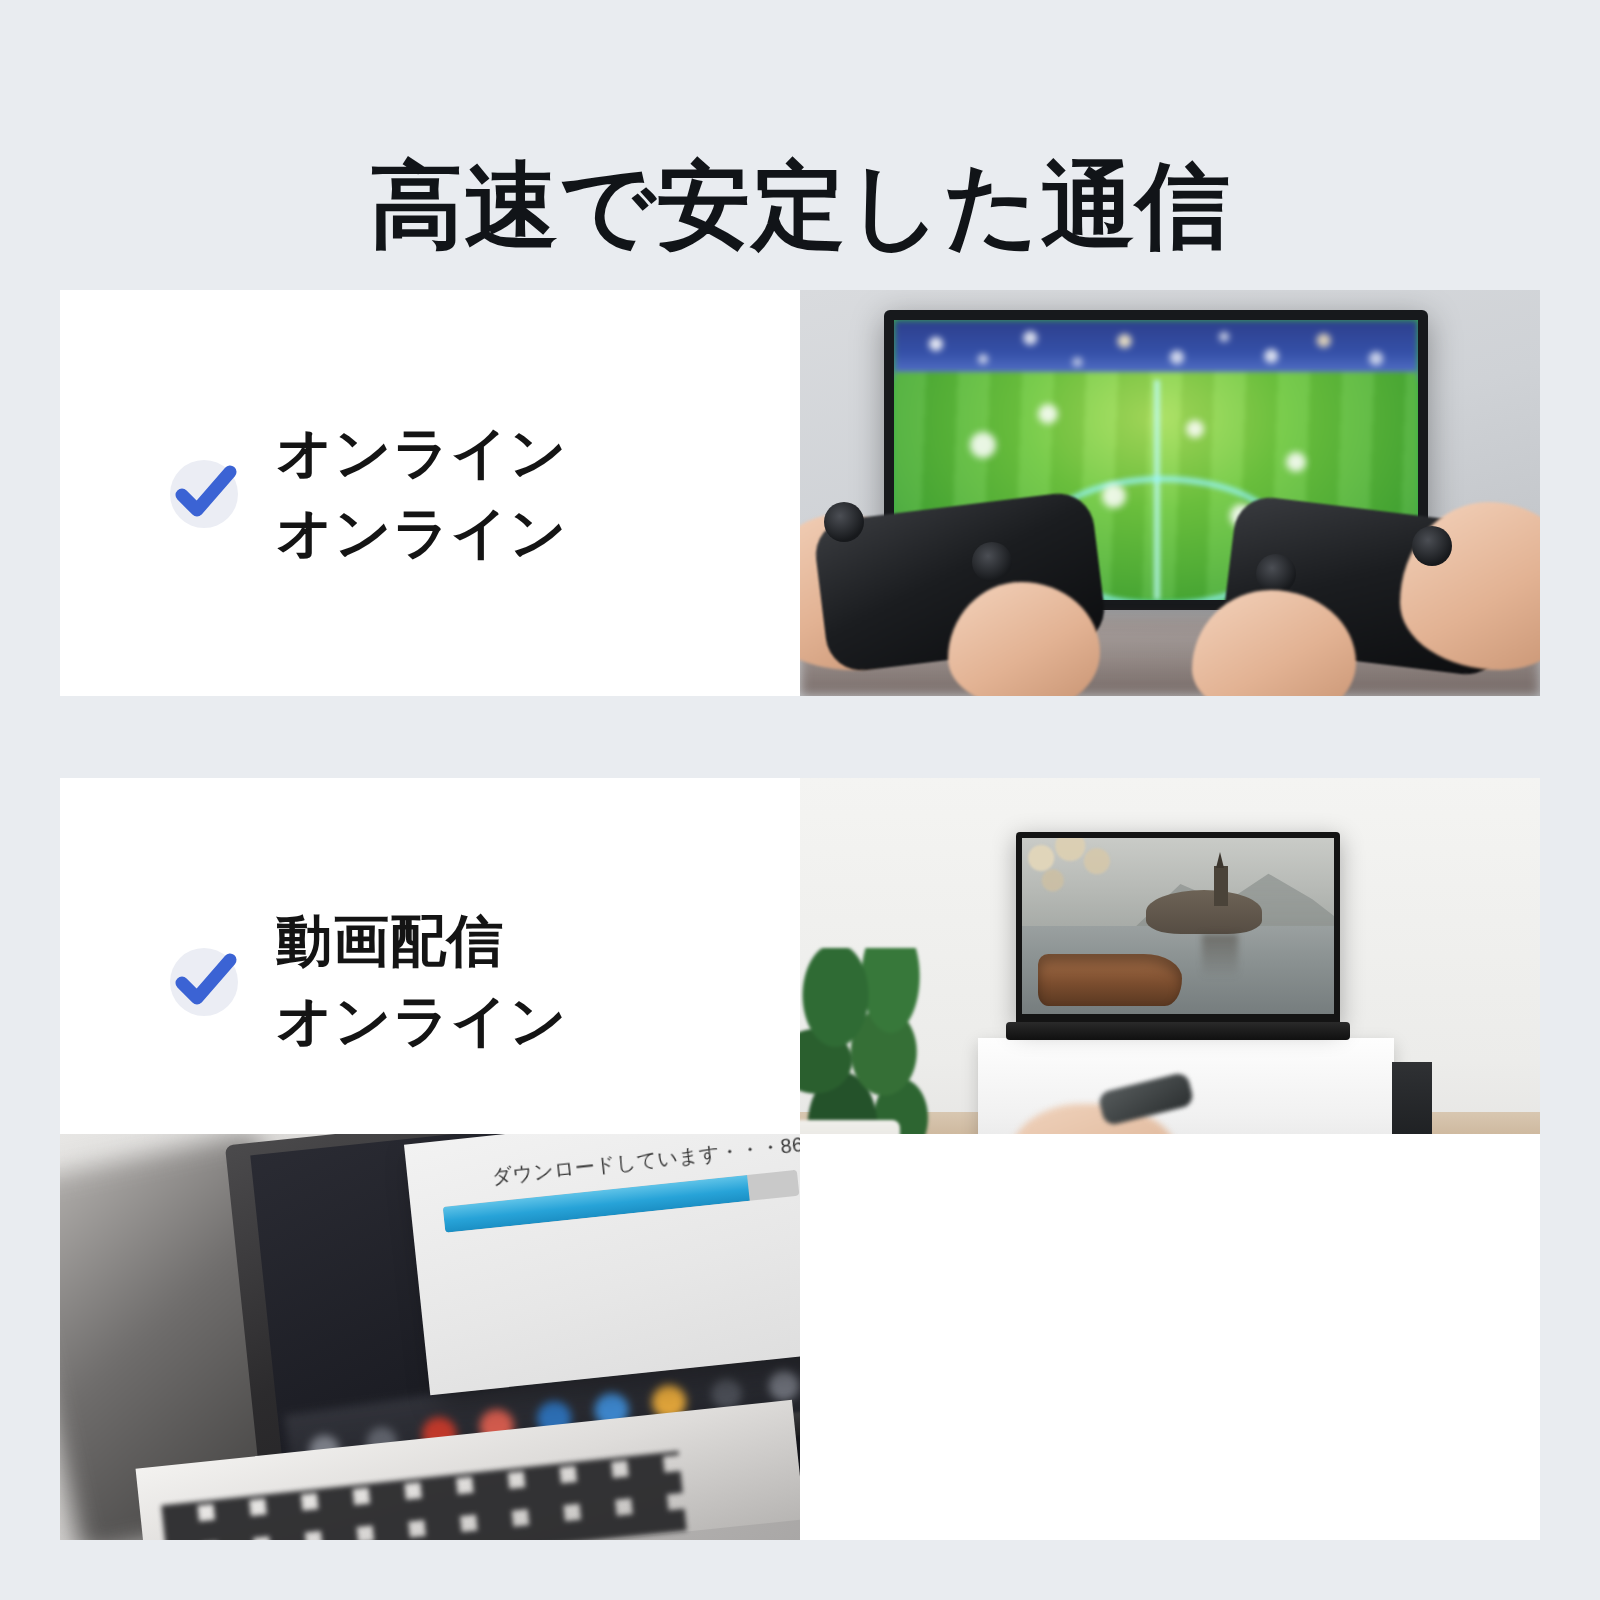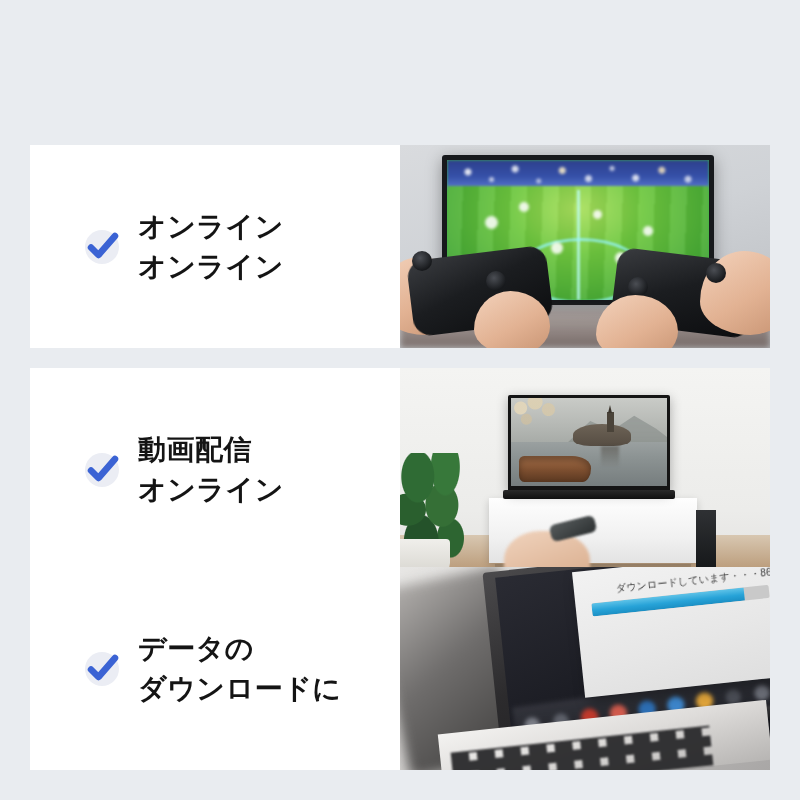--- a/index.html
+++ b/index.html
@@ -42,21 +42,21 @@
     position: absolute;
     left: 30px;
     width: 740px;
     height: 203px;
     background: #ffffff;
     display: flex;
     flex-direction: row;
     overflow: hidden;
   }
   .card-1 { top: 145px; justify-content: space-between; }
-  .card-2 { top: 368px; }
+  .card-2 { top: 389px; }
   .card-3 { top: 567px; height: 203px; }
 
   .card-text-side {
     width: 370px;
     height: 100%;
     display: flex;
     align-items: center;
     box-sizing: border-box;
     padding-left: 52px;
     background: #ffffff;
@@ -483,20 +483,21 @@
     overflow: hidden;
     clip: rect(0 0 0 0);
     white-space: nowrap;
   }
 </style>
 </head>
 <body>
 
 <div class="page">
 
+  <h1 class="page-title">高速で安定した通信</h1>
 
   <section class="card card-1">
     <div class="card-text-side">
       <div class="check-icon">
         <div class="disc"></div>
         <svg viewBox="0 0 40 40" aria-hidden="true">
           <path d="M9 20.5 L16.5 28 L33 9" fill="none" stroke="#3b63d4" stroke-width="6.5" stroke-linecap="round" stroke-linejoin="round"></path>
         </svg>
       </div>
       <div class="card-label">
@@ -575,32 +576,20 @@
             <div class="p2-pot"></div>
           </div>
         <div class="p2-armhand"></div>
         <div class="p2-remote"></div>
       </div>
       <span class="sr">白いテレビ台の上の薄型テレビと観葉植物、手前にリモコンを持つ手</span>
     </div>
   </section>
 
   <section class="card card-3">
-    <div class="card-text-side">
-      <div class="check-icon">
-        <div class="disc"></div>
-        <svg viewBox="0 0 40 40" aria-hidden="true">
-          <path d="M9 20.5 L16.5 28 L33 9" fill="none" stroke="#3b63d4" stroke-width="6.5" stroke-linecap="round" stroke-linejoin="round"></path>
-        </svg>
-      </div>
-      <div class="card-label">
-        <span class="line">データの</span>
-        <span class="line">ダウンロードに</span>
-      </div>
-    </div>
     <div class="card-image-side">
       <div class="photo">
         <div class="p3-bg"></div>
         <div class="p3-blurleft"></div>
         <div class="p3-lidshell"></div>
         <div class="p3-desktop">
           <div class="p3-dock"></div>
         </div>
         <div class="p3-docktext">ダウンロードしています</div>
         <div class="p3-dialog">

